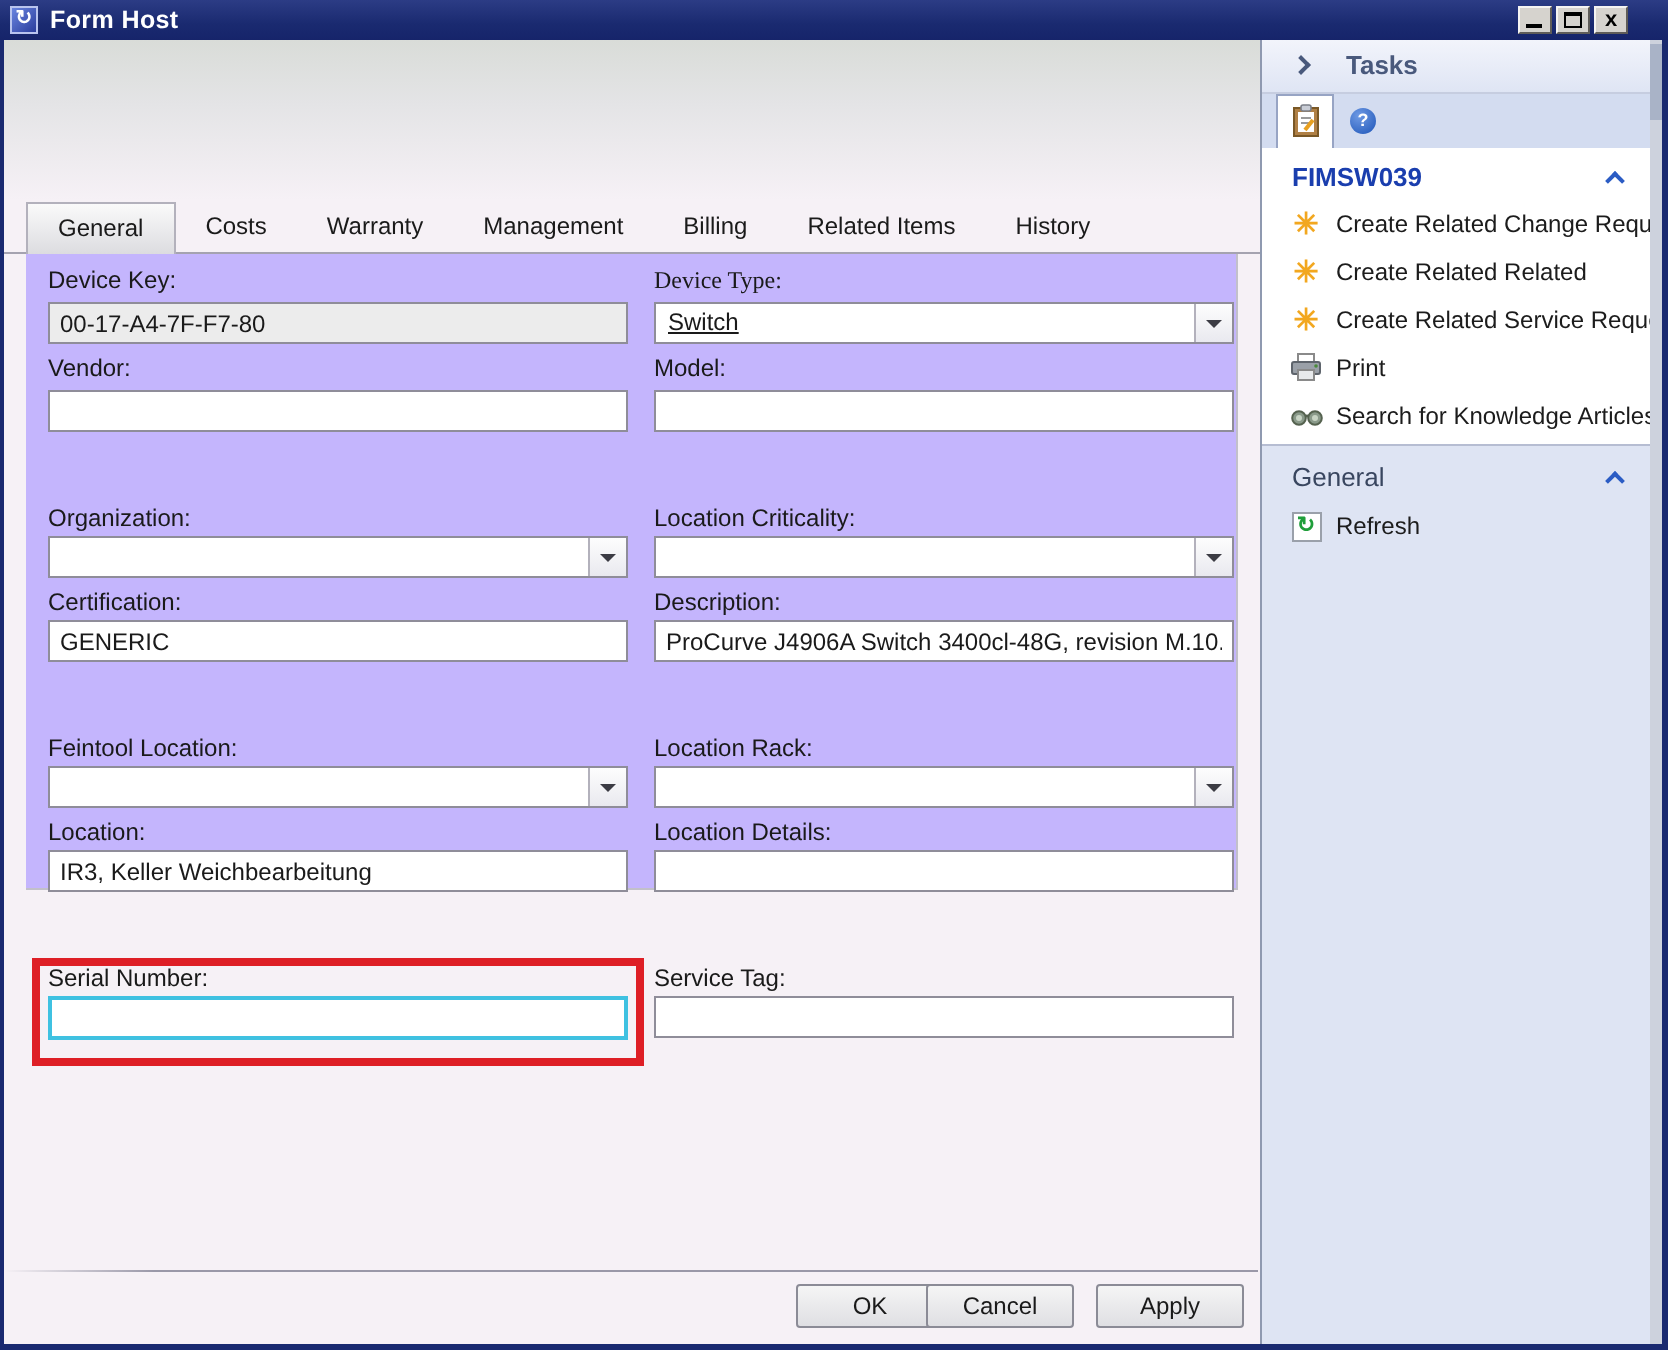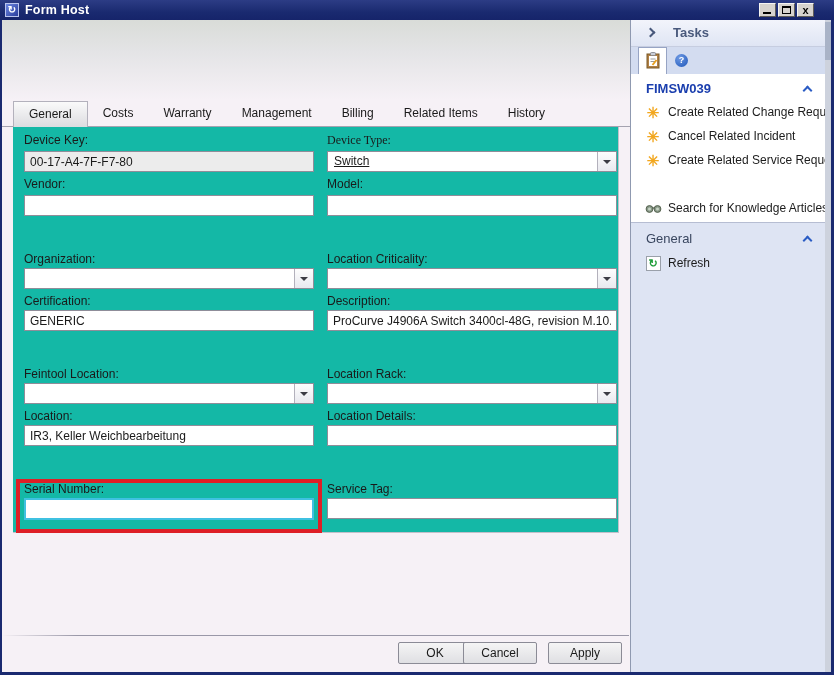--- a/index.html
+++ b/index.html
@@ -35,21 +35,21 @@
     background:linear-gradient(#d9dcd8, #e4e4e6 40%, #f6f1f6); }
 
   .tabstrip { position:absolute; left:0; top:81px; width:628px; height:26px; }
   .tabstrip .rule { position:absolute; left:0; bottom:0; width:100%; height:1px; background:#a5a3b0; }
   .tabs { position:absolute; left:11px; bottom:0; display:flex; height:26px; }
   .tab { padding:0 15px; line-height:25px; color:#1a1a1a; cursor:default; }
   .tab.selected { background:linear-gradient(#fafafa,#dcdce0); border:1px solid #b3b1bc; border-bottom:none; }
   .tab-pointer { position:absolute; left:40px; top:107px; width:0; height:0;
     border-left:5px solid transparent; border-right:5px solid transparent; border-top:6px solid #b3b1c0; }
 
-  .page { position:absolute; left:11px; top:107px; width:606px; height:406px; background:#14b8a6;
+  .page { position:absolute; left:11px; top:107px; width:606px; height:318px; background:#c4b5fd;
     border-right:1px solid #c2c0ca; border-bottom:1px solid #c2c0ca; }
 
   .lbl { position:absolute; height:15px; line-height:15px; color:#1a1a1a; }
   .txt { position:absolute; width:290px; height:21px; border:1px solid #8f8d99; background:#fff;
     font-family:"Liberation Sans", sans-serif; font-size:12px; color:#1a1a1a; padding:0 5px; }
   .txt[readonly] { background:#ececec; }
   .combo { position:absolute; width:290px; height:21px; border:1px solid #8f8d99; background:#fff; }
   .combo .val { position:absolute; left:6px; top:0; line-height:19px; }
   .combo .val.link { text-decoration:underline; }
   .combo .drop { position:absolute; right:0; top:0; width:19px; height:19px;
@@ -250,25 +250,36 @@
       <span class="sec-title">FIMSW039</span>
       <span class="chev up"></span>
     </div>
 
     <div class="task-item" style="top:82px;">
       <span class="t-icon star">✳</span>
       <span class="t-label">Create Related Change Request</span>
     </div>
     <div class="task-item" style="top:106px;">
       <span class="t-icon star">✳</span>
-      <span class="t-label">Cancel Related Incident</span>
+      <span class="t-label">Create Related Related</span>
     </div>
     <div class="task-item" style="top:130px;">
       <span class="t-icon star">✳</span>
       <span class="t-label">Create Related Service Request</span>
+    </div>
+    <div class="task-item" style="top:154px;">
+      <span class="t-icon">
+        <svg width="16" height="15" viewBox="0 0 16 15">
+          <rect x="4" y="1" width="8" height="4" fill="#ffffff" stroke="#8a8a8a" stroke-width="1"></rect>
+          <rect x="1" y="5" width="14" height="6" rx="1" fill="#9aa0a8" stroke="#5e646c" stroke-width="1"></rect>
+          <rect x="4" y="9" width="8" height="5" fill="#e8eaec" stroke="#8a8a8a" stroke-width="1"></rect>
+          <circle cx="13" cy="7" r="0.9" fill="#4a8a3a"></circle>
+        </svg>
+      </span>
+      <span class="t-label">Print</span>
     </div>
     <div class="task-item" style="top:178px;">
       <span class="t-icon">
         <svg width="17" height="12" viewBox="0 0 17 12" style="margin-top:3px;">
           <circle cx="4.5" cy="6" r="3.4" fill="#8a9a8a" stroke="#55624f" stroke-width="1"></circle>
           <circle cx="12.5" cy="6" r="3.4" fill="#8a9a8a" stroke="#55624f" stroke-width="1"></circle>
           <circle cx="4.5" cy="6" r="1.5" fill="#c8d4c4"></circle>
           <circle cx="12.5" cy="6" r="1.5" fill="#c8d4c4"></circle>
           <line x1="7.9" y1="5" x2="9.1" y2="5" stroke="#55624f" stroke-width="1.4"></line>
         </svg>

